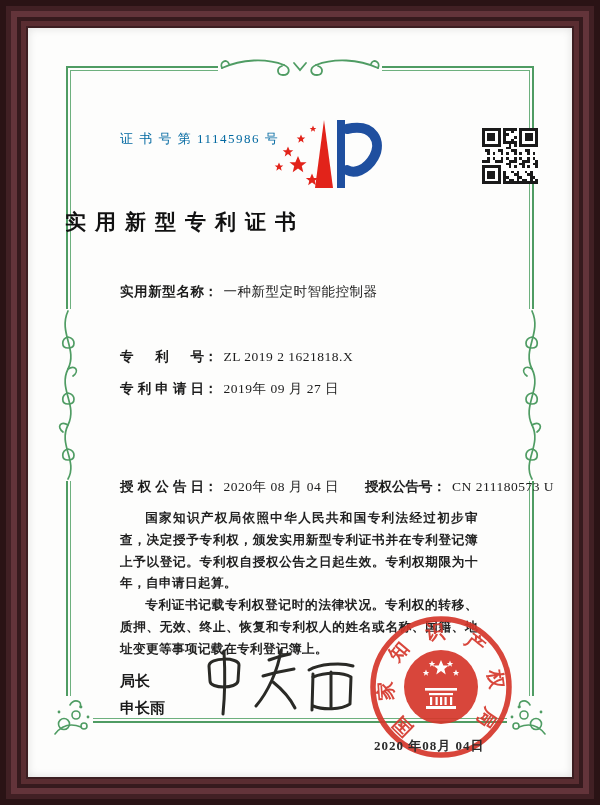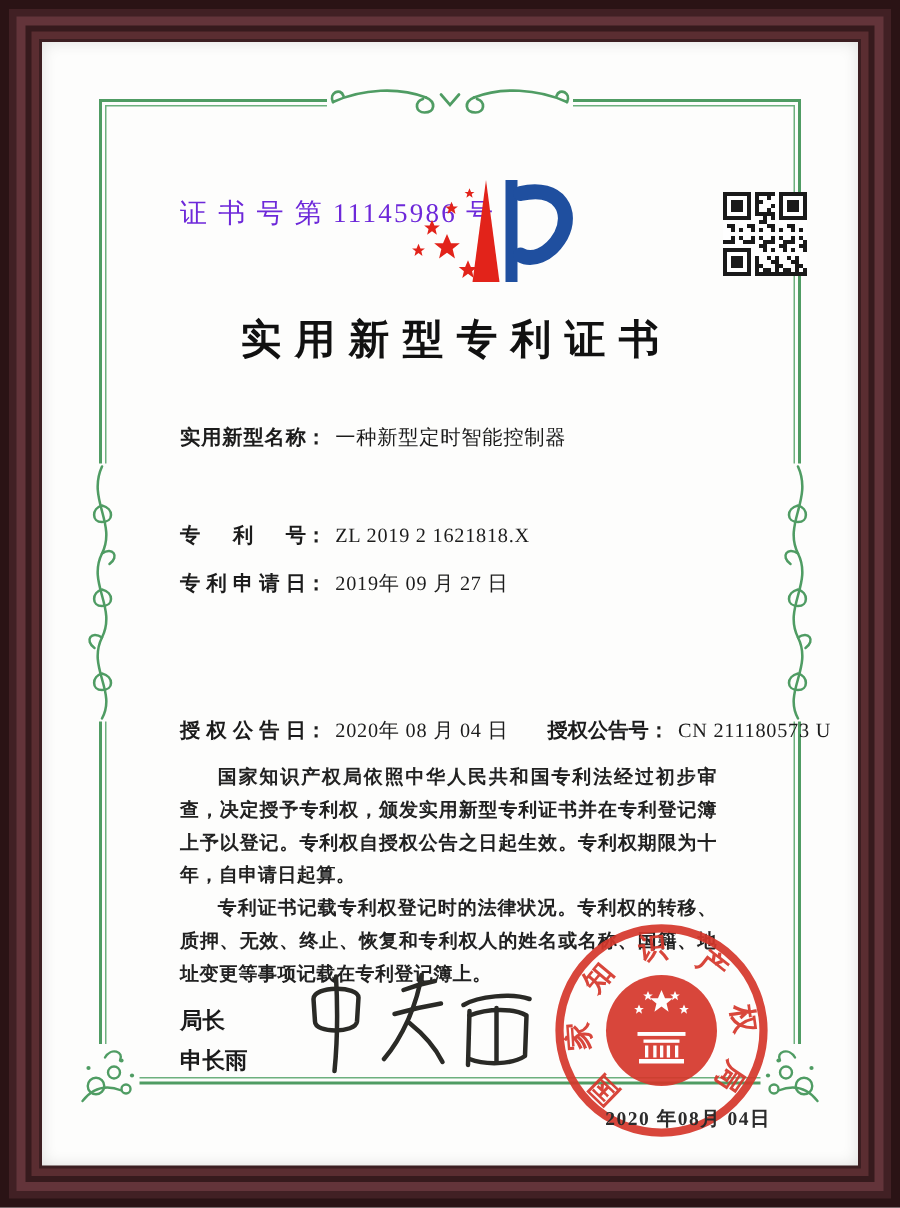--- a/index.html
+++ b/index.html
@@ -29,45 +29,45 @@
     position:absolute;inset:2px;border:1px solid #6db07e;
   }
   .flourish{position:absolute;background:#fdfdfc;display:flex;align-items:center;justify-content:center;}
   .fl-top{top:-14px;left:50%;transform:translateX(-50%);width:164px;height:28px;}
   .fl-left{left:-13px;top:50%;transform:translateY(-50%);width:26px;height:172px;}
   .fl-right{right:-13px;top:50%;transform:translateY(-50%);width:26px;height:172px;}
   .fl-bl{left:-17px;bottom:-17px;width:42px;height:42px;}
   .fl-br{right:-17px;bottom:-17px;width:42px;height:42px;transform:scaleX(-1);}
   
   .content{position:absolute;inset:28px;color:#1c1c1c;}
-  .cert-no{position:absolute;left:64px;top:74px;font-size:18px;letter-spacing:1.5px;color:#6d28d9;font-weight:500;}
+  .cert-no{position:absolute;left:64px;top:74px;font-size:13px;letter-spacing:1.5px;color:#0369a1;font-weight:500;}
   .logo{position:absolute;left:212px;top:58px;width:120px;height:80px;}
   .qr{position:absolute;left:426px;top:72px;width:56px;height:56px;}
   .title{
-    position:absolute;left:0;right:0;top:152px;text-align:center;
-    font-size:27px;font-weight:700;letter-spacing:9px;padding-left:9px;color:#111;
+    position:absolute;left:0;right:0;top:152px;text-align:left;
+    font-size:21px;font-weight:700;letter-spacing:9px;padding-left:9px;color:#111;
   }
   .frow{position:absolute;left:64px;right:40px;font-size:13.5px;white-space:nowrap;}
   .flabel{
     display:inline-block;width:84px;text-align:justify;text-align-last:justify;
     font-weight:600;vertical-align:bottom;font-family:Liberation Mono, monospace;
   }
   .fcolon{font-weight:600;margin-right:6px;}
   .fvalue{font-weight:500;letter-spacing:.5px;}
   .auth2{margin-left:26px;}
   .paras{
     position:absolute;left:64px;right:66px;top:452px;
     font-size:12.6px;line-height:21.8px;text-align:justify;color:#222;
   }
   .paras p{margin:0;text-indent:2em;letter-spacing:.4px;font-weight:bold;}
   .director{position:absolute;left:64px;top:612px;font-size:15px;line-height:27px;font-weight:600;color:#1b1b1b;}
   .signature{position:absolute;left:137px;top:588px;width:175px;height:88px;z-index:4;}
   .seal{position:absolute;left:310px;top:556px;width:150px;height:150px;z-index:5;opacity:.92;}
   .seal-date{
-    position:absolute;left:318px;top:681px;width:140px;text-align:right;z-index:6;
+    position:absolute;left:318px;top:681px;width:140px;text-align:left;z-index:6;
     font-size:13px;font-weight:600;color:#2b2b2b;letter-spacing:1px;white-space:nowrap;
   }
 </style>
 </head>
 <body>
 
 <div class="paper">
 
   <div class="green-border">
     <div class="inner-line"></div>

